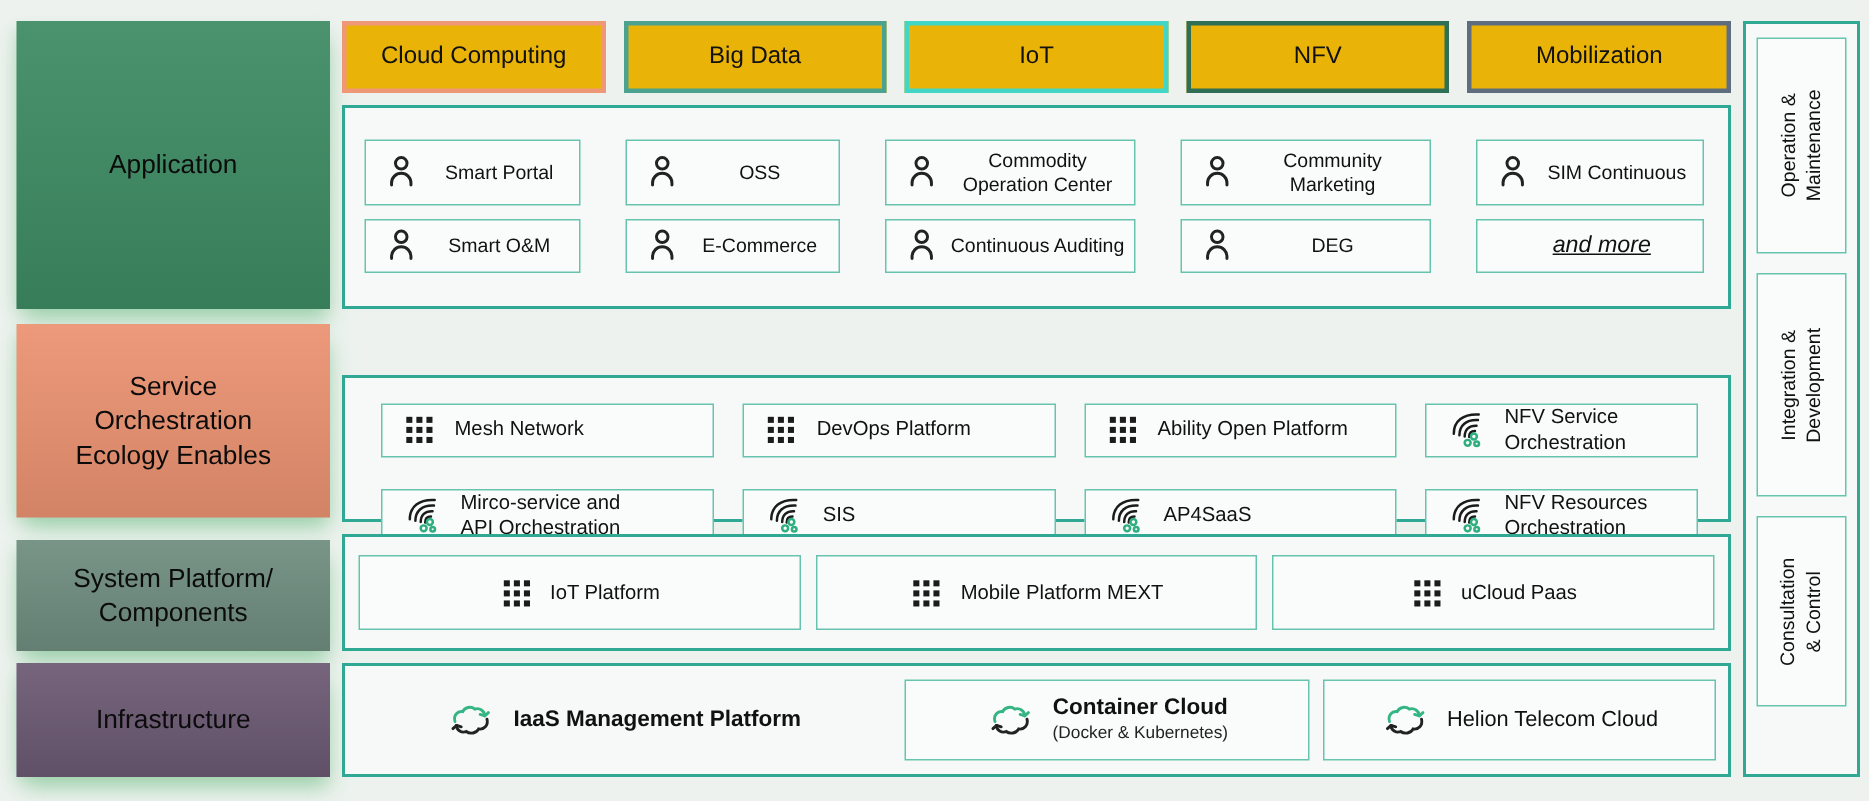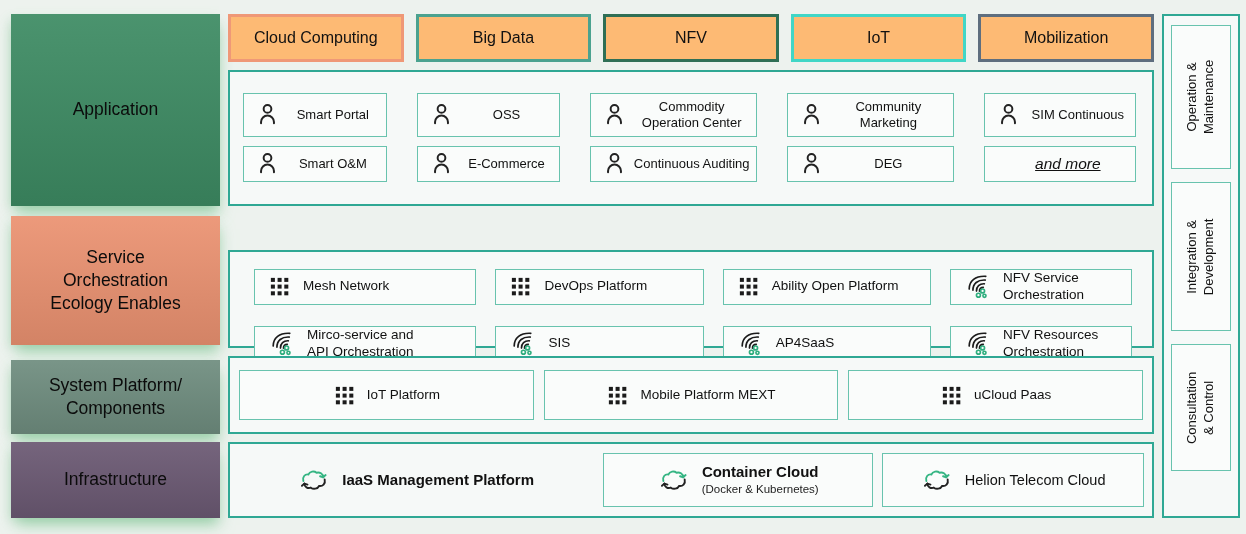--- a/index.html
+++ b/index.html
@@ -34,21 +34,21 @@
     box-shadow: 2px 10px 14px -3px rgba(128,196,148,.65), -3px 4px 10px -2px rgba(128,196,148,.35);
   }
   .lblock.app   { grid-column:1; grid-row:1 / 3; }
   .lblock.so    { grid-column:1; grid-row:3; margin: 2px 0 3px; }
   .lblock.plat  { grid-column:1; grid-row:4; margin: 4px 0 0; }
   .lblock.infra { grid-column:1; grid-row:5; }
   
   .tabs { grid-column:2; grid-row:1; display:flex; gap:12px; }
   .tab {
     flex:1; display:flex; align-items:center; justify-content:center;
-    background:#fdba74; border:3px solid #a21caf;
+    background:#eab308; border:3px solid #a21caf;
     font-size:16px;
   }
   
   .container {
     grid-column:2;
     border:2px solid #2fa894;
     background:#f6f9f8;
     display:grid;
   }
   .item {
@@ -173,22 +173,22 @@
     <div class="lblock so" style="background-color: rgb(235, 146, 113);">Service
 Orchestration
 Ecology Enables</div>
     <div class="lblock plat" style="background-color: rgb(111, 141, 127);">System Platform/
 Components</div>
     <div class="lblock infra" style="background-color: rgb(107, 89, 115);">Infrastructure</div>
 
     <div class="tabs">
       <div class="tab" style="border-color: rgb(239, 152, 119);">Cloud Computing</div>
       <div class="tab" style="border-color: rgb(75, 162, 143);">Big Data</div>
+      <div class="tab" style="border-color: rgb(65, 214, 198);">IoT</div>
       <div class="tab" style="border-color: rgb(47, 111, 85);">NFV</div>
-      <div class="tab" style="border-color: rgb(65, 214, 198);">IoT</div>
       <div class="tab" style="border-color: rgb(94, 110, 126);">Mobilization</div>
     </div>
 
     <div class="container row-app">
       <div class="item">
         <svg class="icon" width="25" height="25">
             <use href="#i-person"></use>
           </svg>
         <span class="lbl">Smart Portal</span>
       </div>

